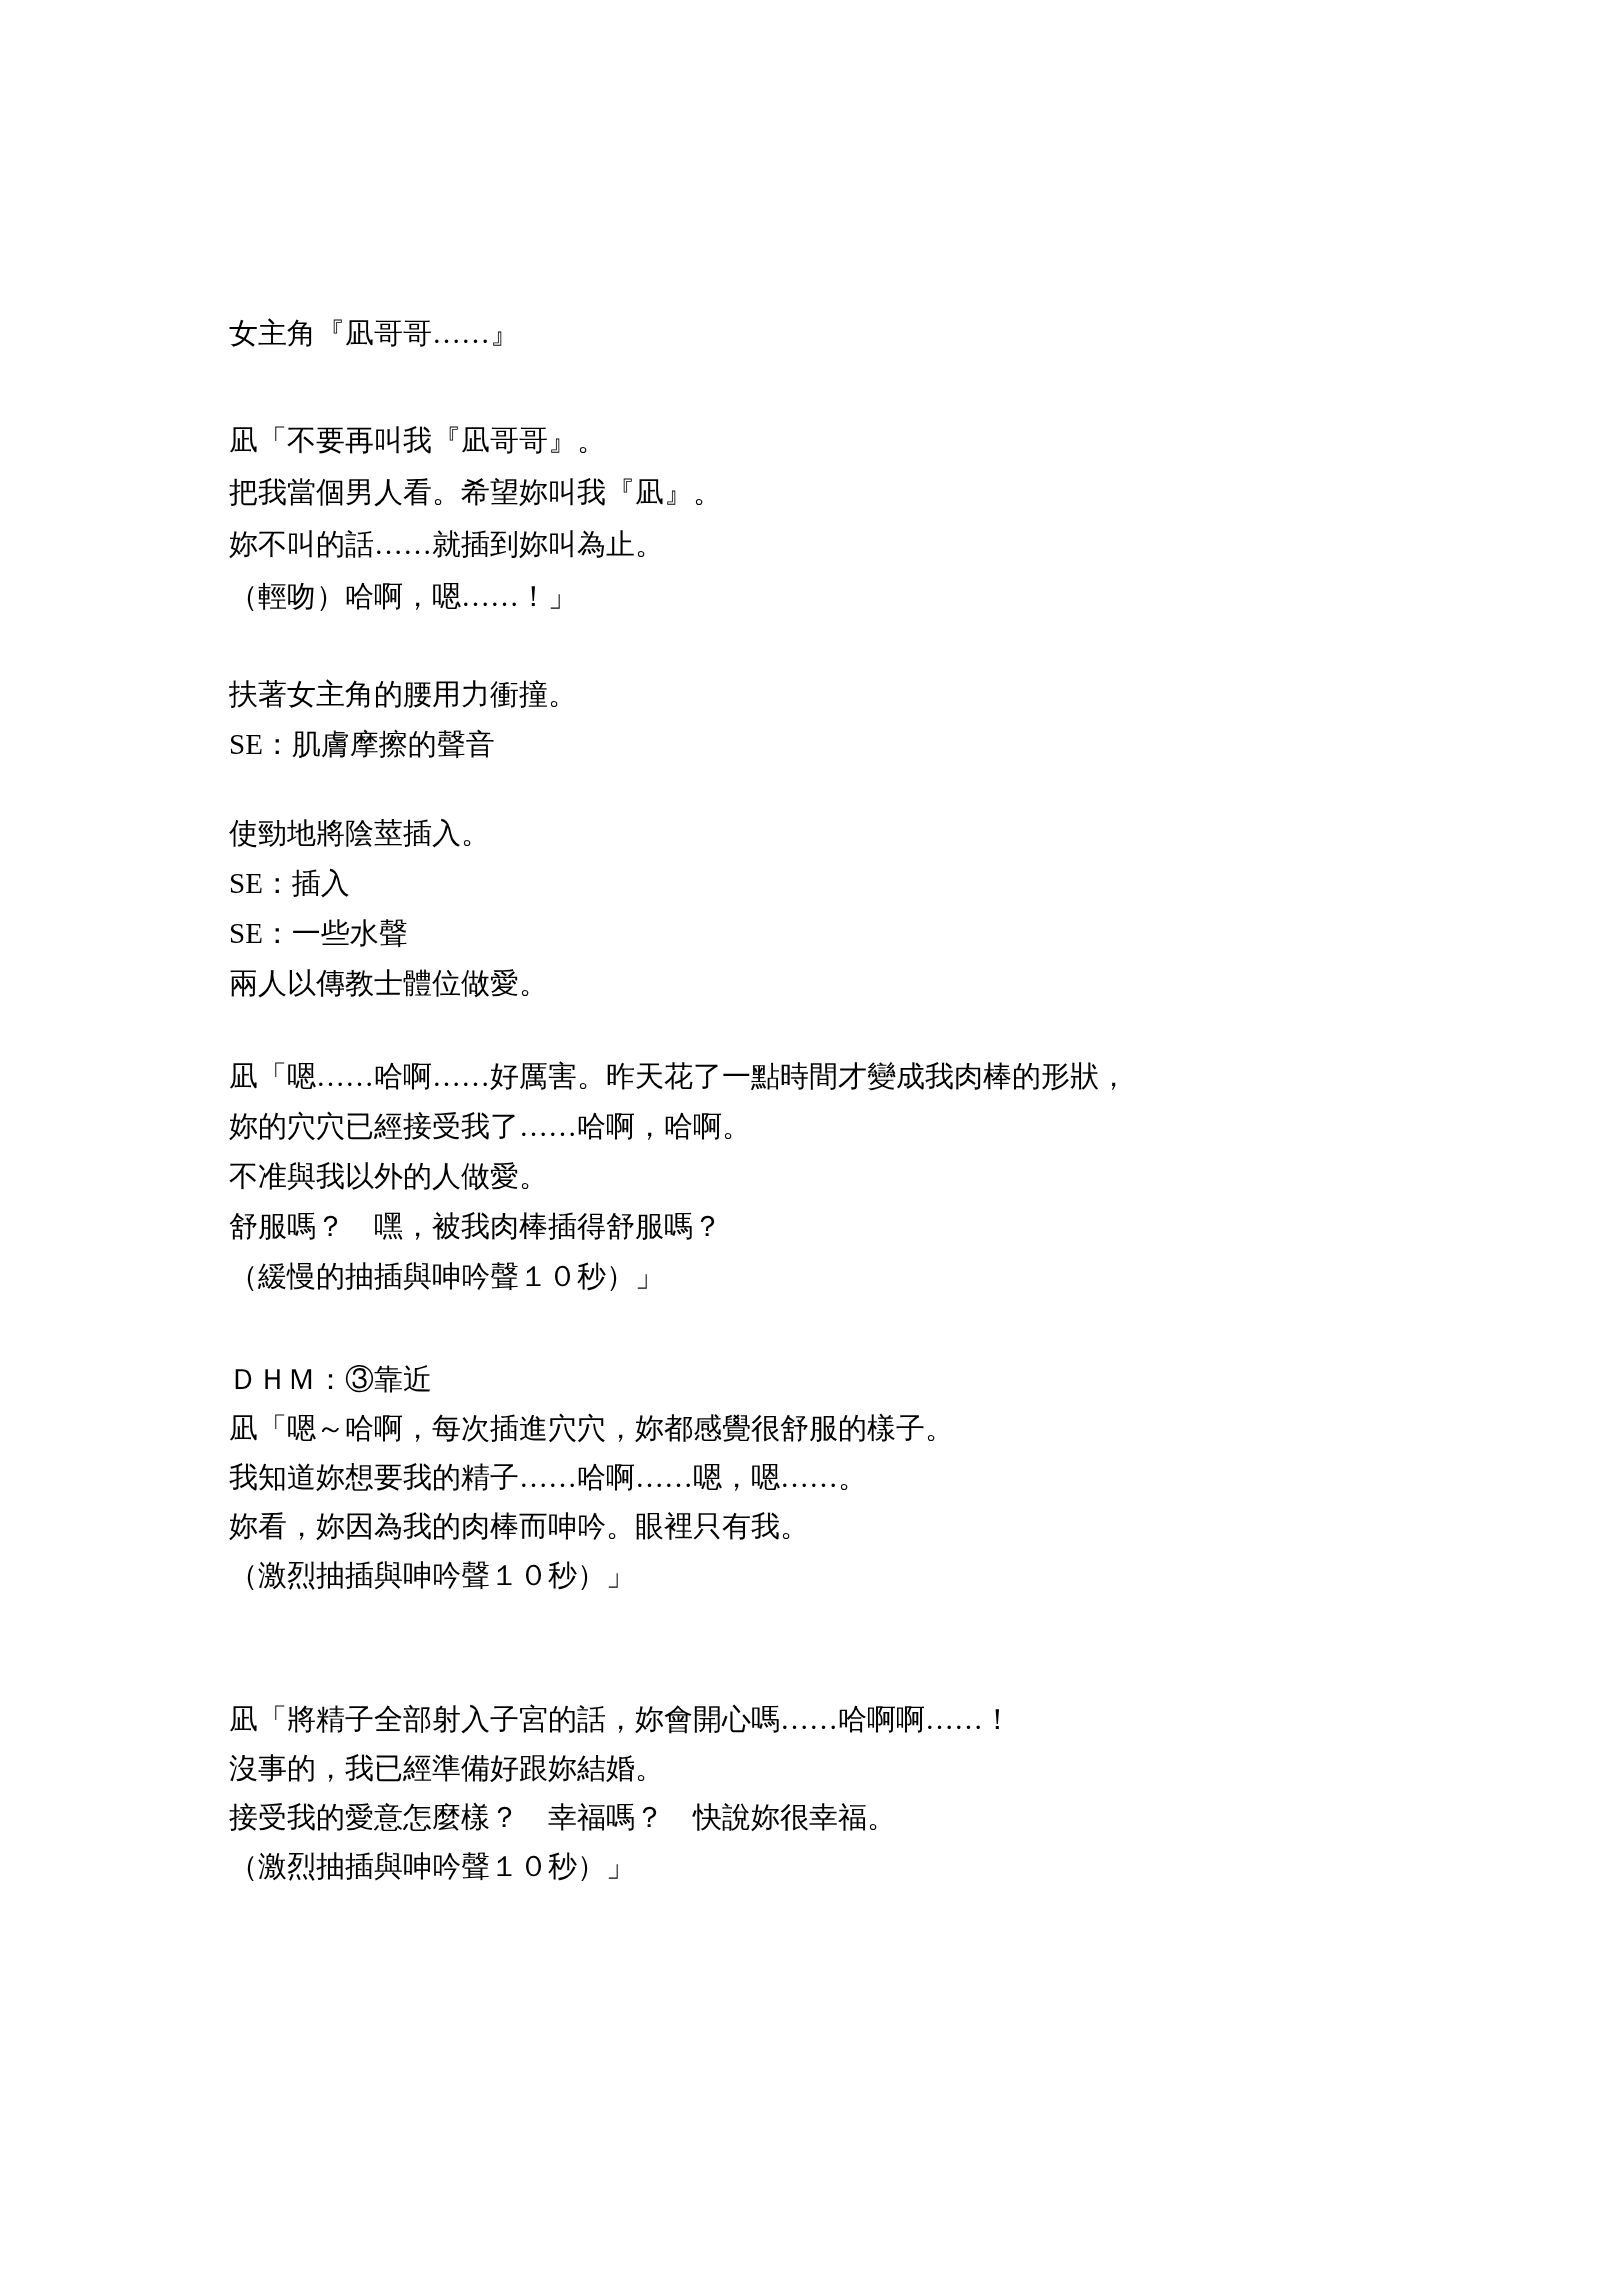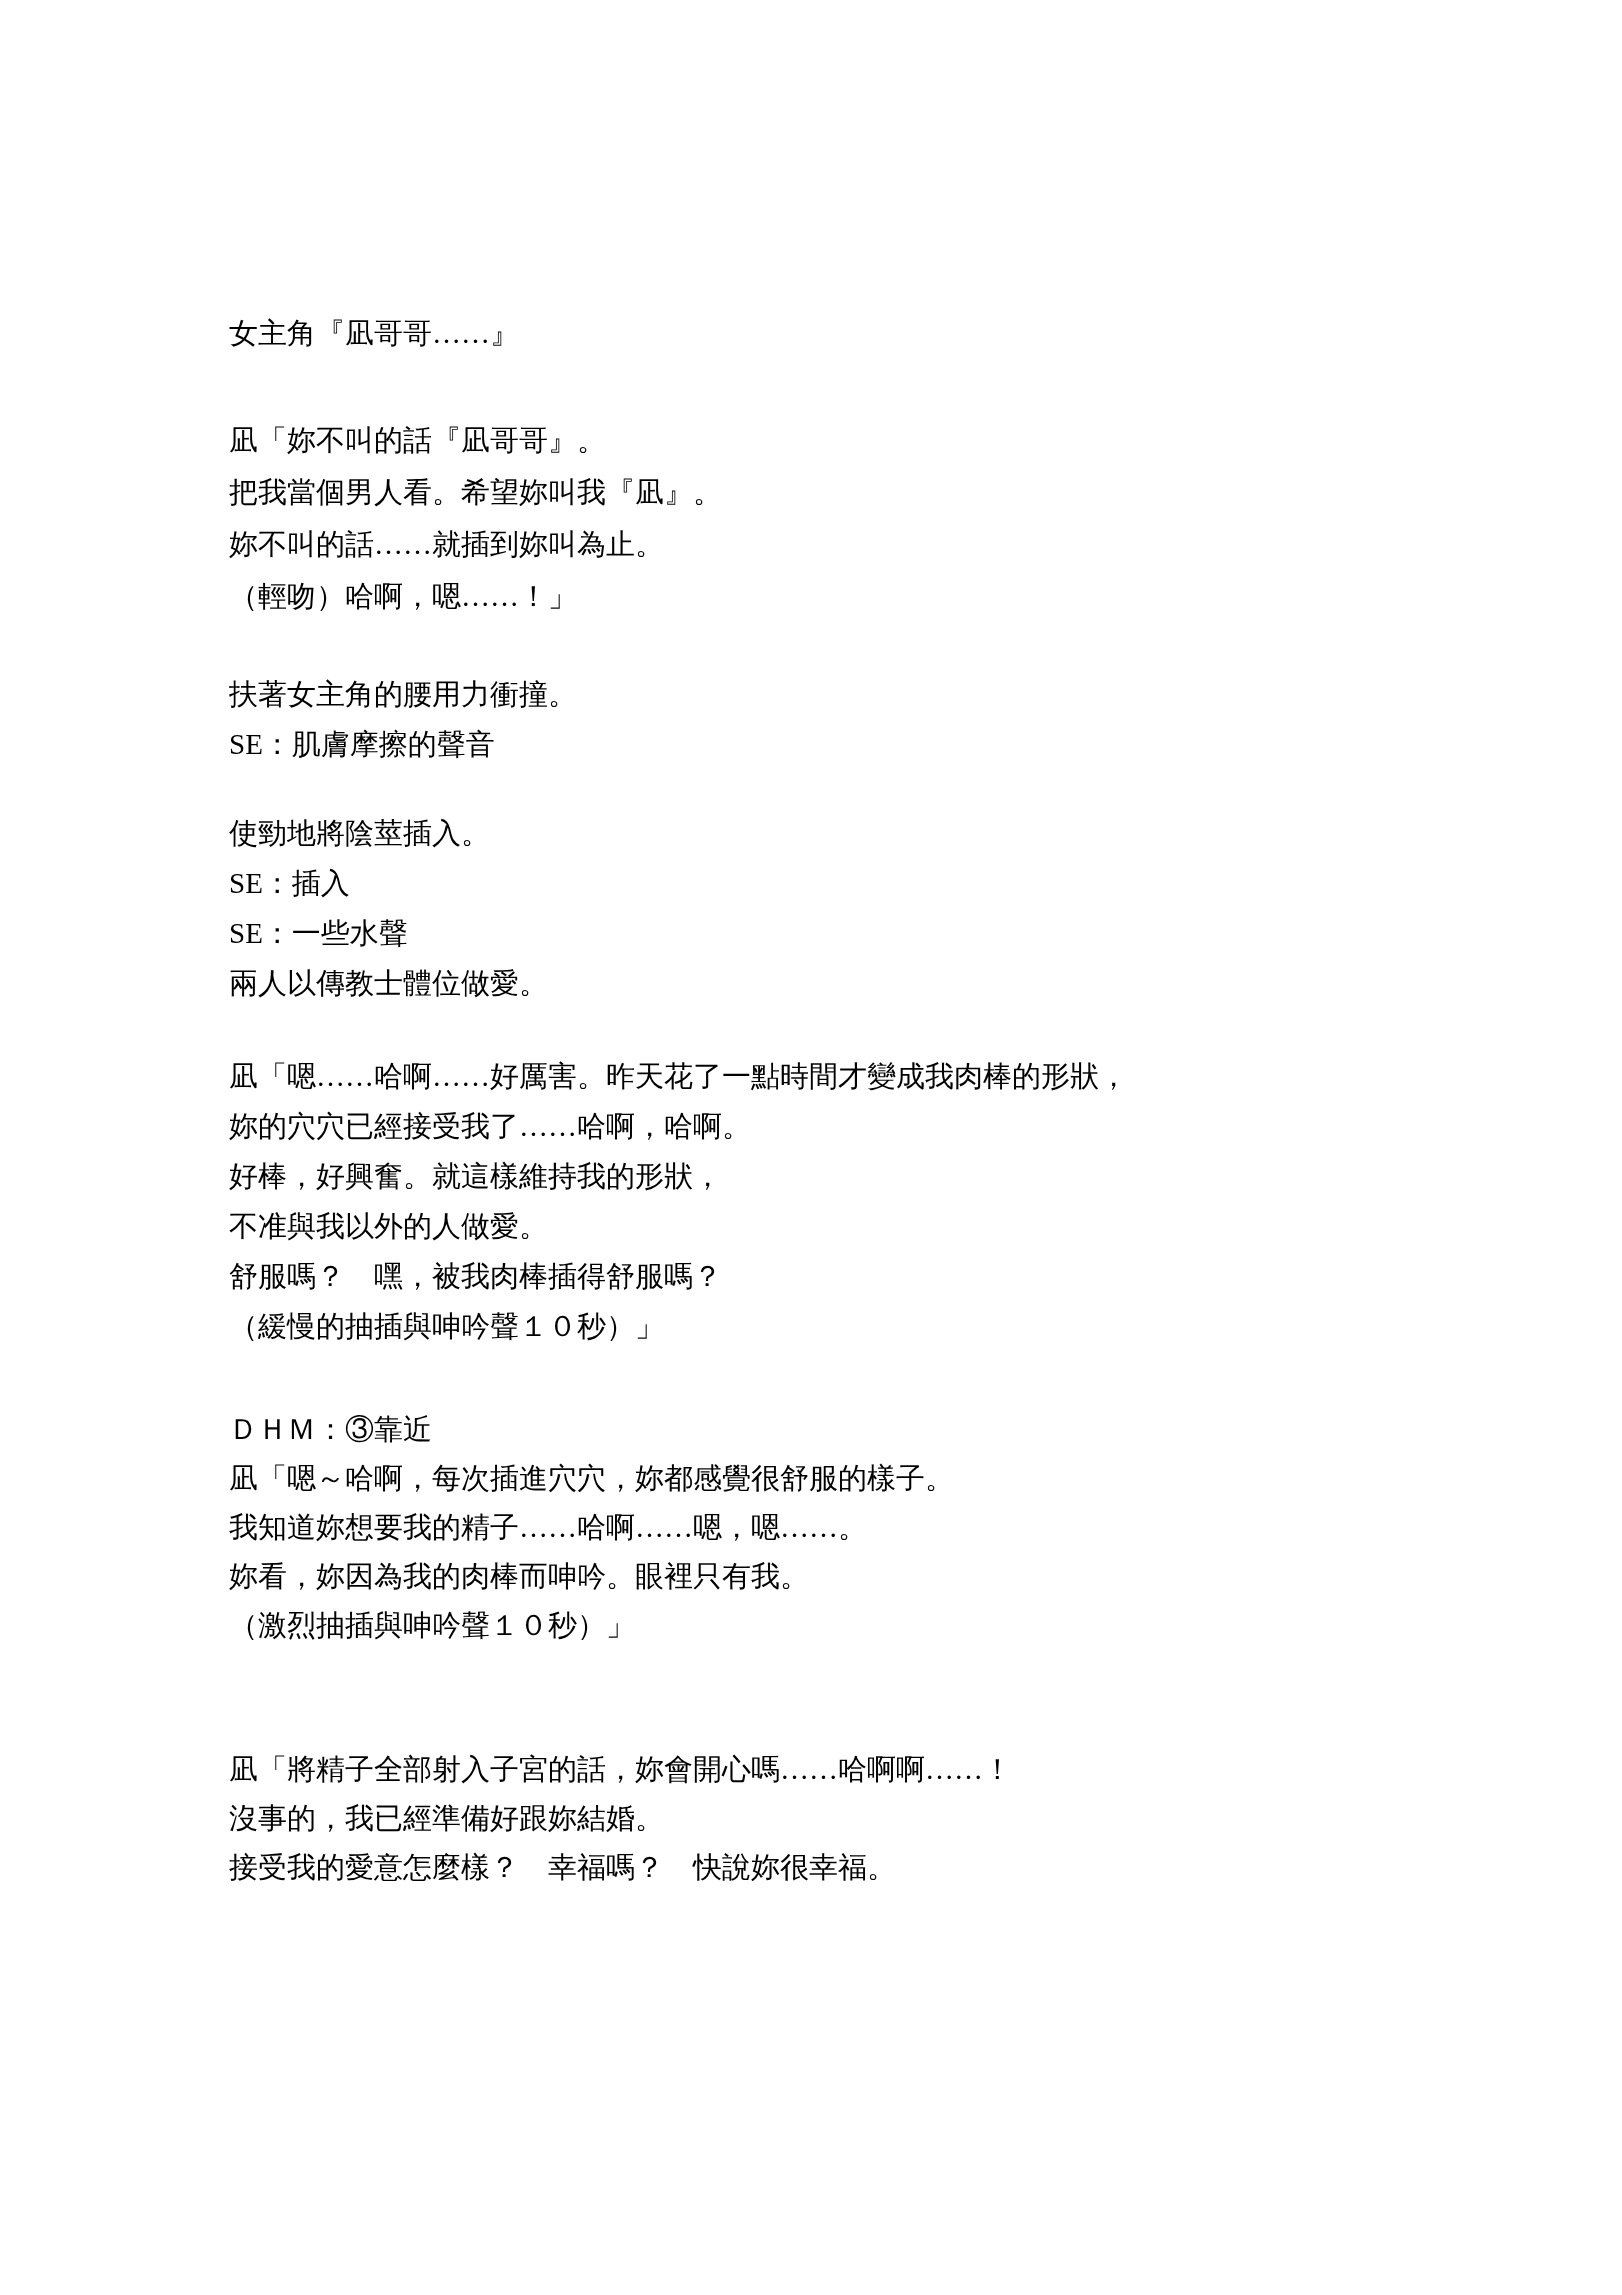--- a/index.html
+++ b/index.html
@@ -35,39 +35,38 @@
 </style>
 </head>
 <body>
 
 <div class="page">
   <div class="content">
     <div class="para p1">
         <div class="line">女主角『凪哥哥……』</div>
       </div>
     <div class="para p2">
-        <div class="line">凪「妳不叫的話『凪哥哥』。</div>
+        <div class="line">凪「不要再叫我『凪哥哥』。</div>
         <div class="line">把我當個男人看。希望妳叫我『凪』。</div>
         <div class="line">妳不叫的話……就插到妳叫為止。</div>
         <div class="line">（輕吻）哈啊，嗯……！」</div>
       </div>
     <div class="para p4">
         <div class="line">扶著女主角的腰用力衝撞。</div>
         <div class="line">SE：肌膚摩擦的聲音</div>
       </div>
     <div class="para p3">
         <div class="line">使勁地將陰莖插入。</div>
         <div class="line">SE：插入</div>
         <div class="line">SE：一些水聲</div>
         <div class="line">兩人以傳教士體位做愛。</div>
       </div>
     <div class="para p5">
         <div class="line">凪「嗯……哈啊……好厲害。昨天花了一點時間才變成我肉棒的形狀，</div>
         <div class="line">妳的穴穴已經接受我了……哈啊，哈啊。</div>
-        <div class="line">好棒，好興奮。就這樣維持我的形狀，</div>
         <div class="line">不准與我以外的人做愛。</div>
         <div class="line">舒服嗎？　嘿，被我肉棒插得舒服嗎？</div>
         <div class="line">（緩慢的抽插與呻吟聲１０秒）」</div>
       </div>
     <div class="para p6">
         <div class="line">ＤＨＭ：③靠近</div>
         <div class="line">凪「嗯～哈啊，每次插進穴穴，妳都感覺很舒服的樣子。</div>
         <div class="line">我知道妳想要我的精子……哈啊……嗯，嗯……。</div>
         <div class="line">妳看，妳因為我的肉棒而呻吟。眼裡只有我。</div>
         <div class="line">（激烈抽插與呻吟聲１０秒）」</div>

